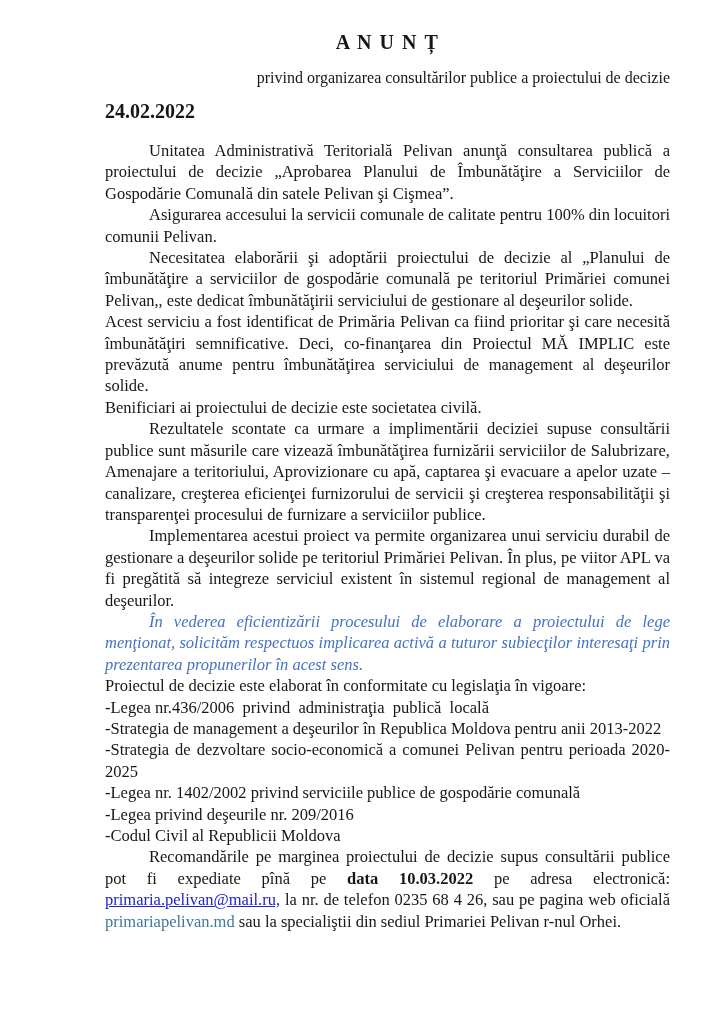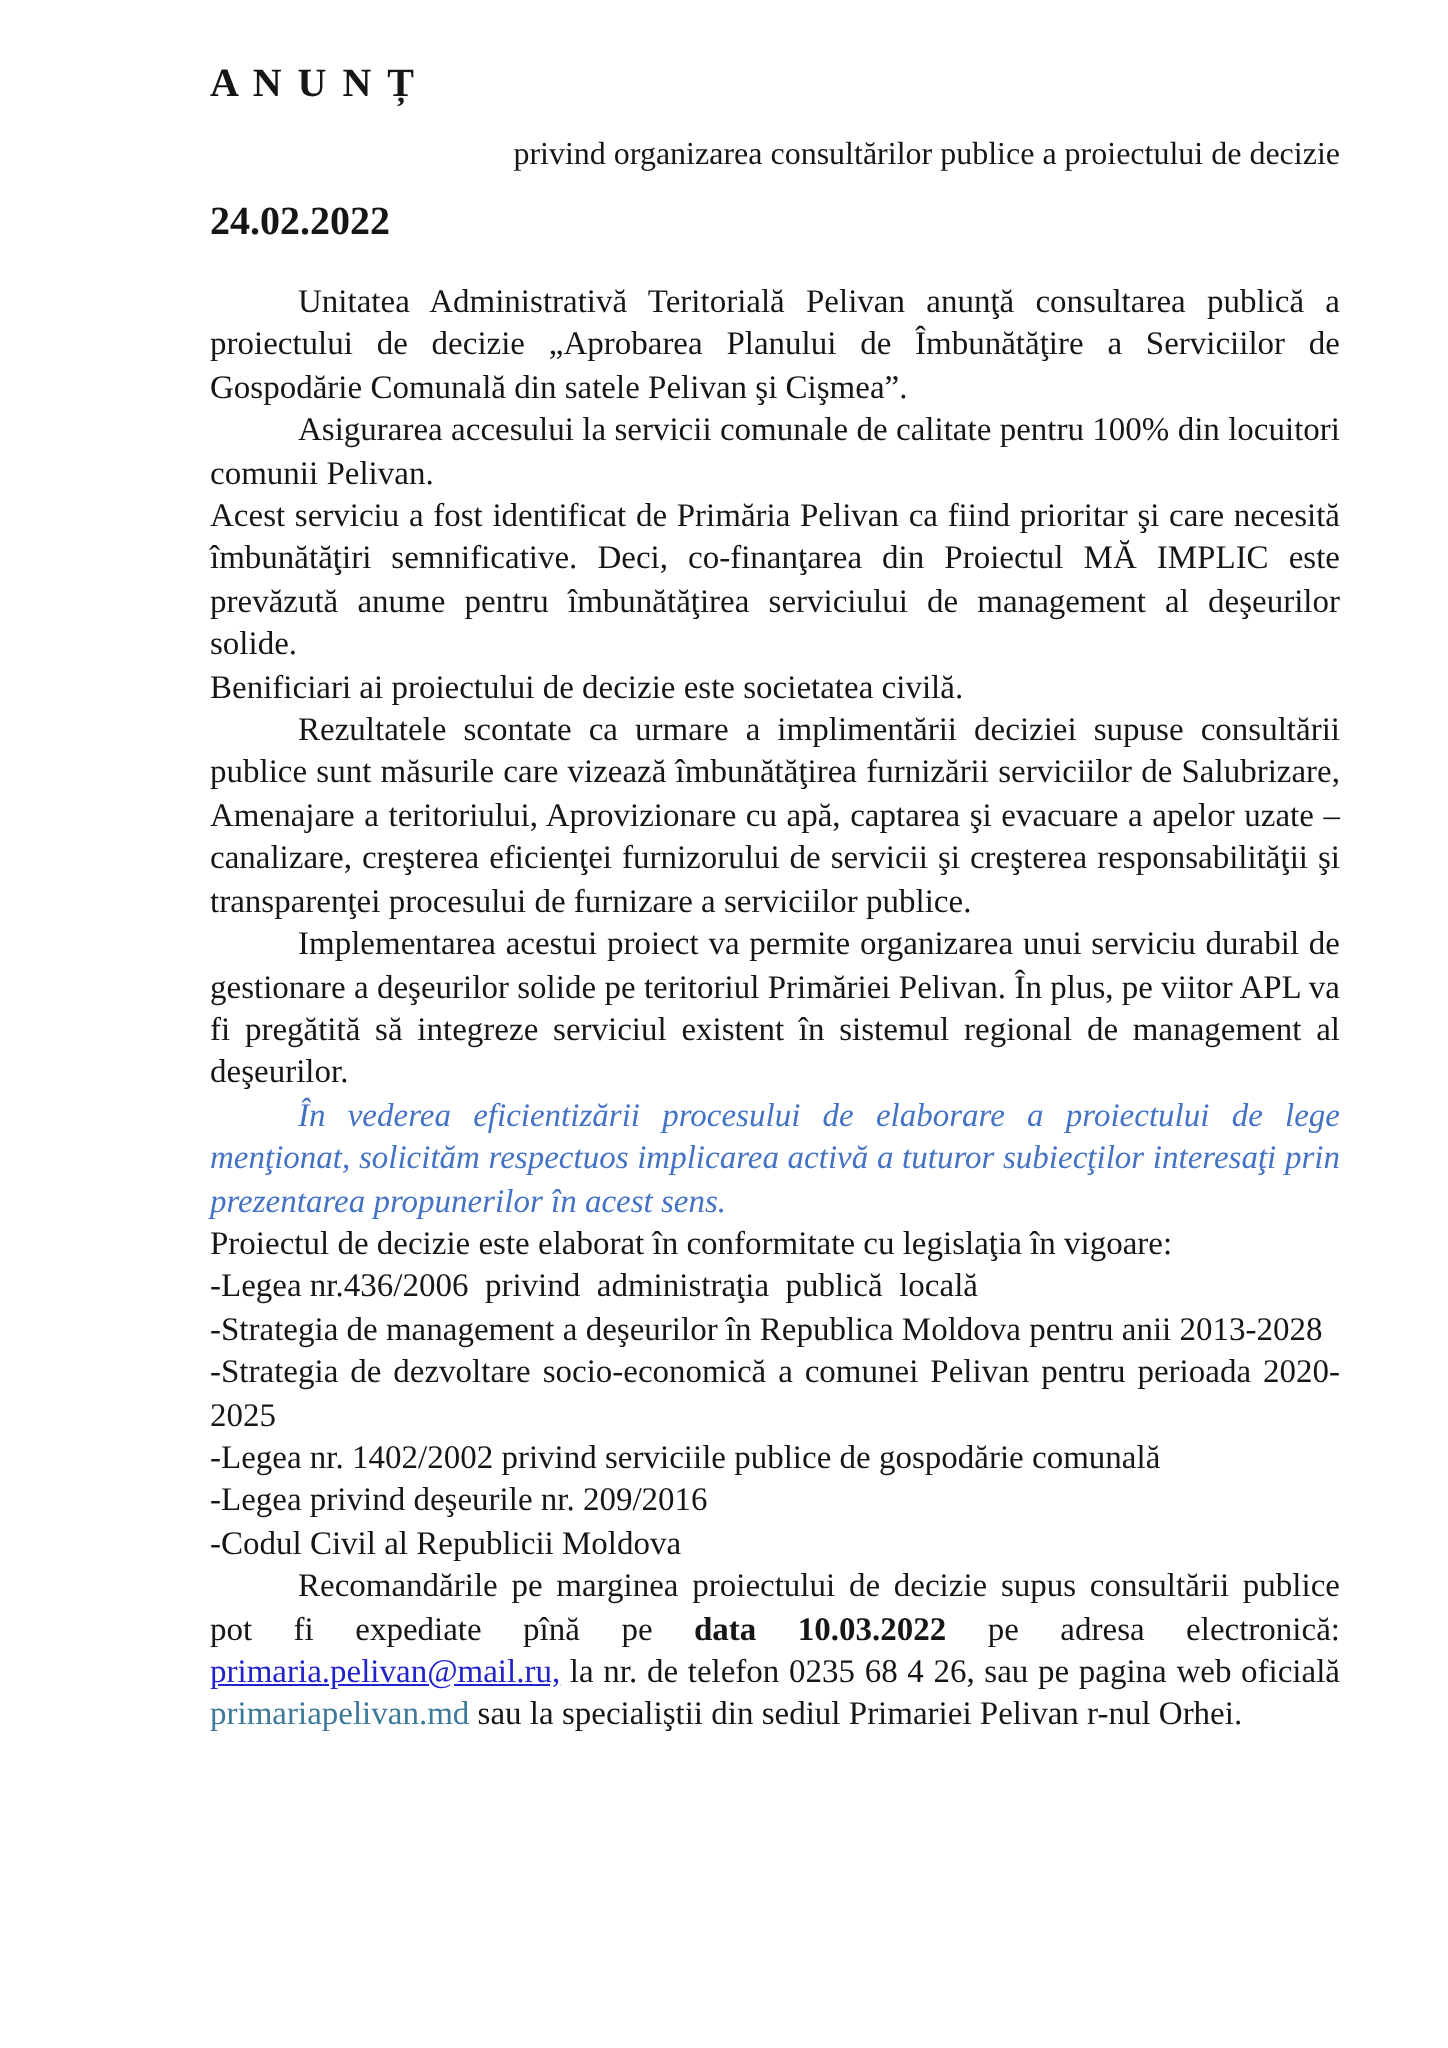--- a/index.html
+++ b/index.html
@@ -17,21 +17,21 @@
     padding: 30px 54px 20px 105px;
     font-family: "Liberation Serif", "DejaVu Serif", serif;
     color: var(--text-color, #161616);
     font-size: 16.5px;
     line-height: 21.4px;
     overflow: hidden;
   }
 
   .title {
     margin: 0 0 13px 0;
-    text-align: left;
+    text-align: center;
     font-weight: bold;
     font-size: 20px;
     letter-spacing: 1.5px;
     line-height: 24px;
   }
 
   .subtitle {
     margin: 0 0 11px 0;
     text-align: right;
     font-weight: normal;
@@ -86,35 +86,36 @@
 
   <h2 class="subtitle">privind organizarea consultărilor publice a proiectului de decizie</h2>
 
   <div class="doc-date">24.02.2022</div>
 
   <p class="body-par indent">Unitatea Administrativă Teritorială Pelivan anunţă consultarea publică a proiectului de decizie „Aprobarea Planului de Îmbunătăţire a Serviciilor de Gospodărie Comunală din satele Pelivan şi Cişmea”.</p>
 
 
   <p class="body-par indent">Asigurarea accesului la servicii  comunale de calitate pentru 100% din locuitori comunii Pelivan.</p>
 
+  <p class="body-par indent">Necesitatea elaborării şi adoptării proiectului de decizie al „Planului de îmbunătăţire a serviciilor de gospodărie comunală pe teritoriul Primăriei comunei Pelivan,, este dedicat îmbunătăţirii serviciului de gestionare al deşeurilor solide.</p>
 
   <p class="body-par">Acest serviciu a fost identificat de Primăria Pelivan ca fiind prioritar şi care necesită îmbunătăţiri semnificative. Deci, co-finanţarea din Proiectul MĂ IMPLIC este prevăzută anume pentru îmbunătăţirea serviciului de management al deşeurilor solide.</p>
 
   <p class="body-par">Benificiari ai proiectului de decizie este  societatea civilă.</p>
 
   <p class="body-par indent">Rezultatele scontate ca urmare a implimentării deciziei supuse consultării publice sunt măsurile care vizează îmbunătăţirea furnizării serviciilor de Salubrizare, Amenajare a teritoriului, Aprovizionare cu apă, captarea şi evacuare a apelor uzate – canalizare, creşterea eficienţei furnizorului de servicii şi creşterea responsabilităţii şi transparenţei procesului de furnizare a serviciilor publice.</p>
 
   <p class="body-par indent">Implementarea acestui proiect va permite organizarea unui serviciu durabil de gestionare a deşeurilor solide pe teritoriul Primăriei Pelivan. În plus, pe viitor APL va fi pregătită să integreze serviciul existent în sistemul regional de management al deşeurilor.</p>
 
   <p class="body-par indent accent">În vederea eficientizării procesului de elaborare a proiectului de lege menţionat, solicităm respectuos implicarea activă a tuturor subiecţilor interesaţi prin prezentarea propunerilor în acest sens.</p>
 
   <p class="body-par">Proiectul de decizie este elaborat în conformitate cu legislaţia în vigoare:</p>
 
   <div class="legal-item">-Legea nr.436/2006  privind  administraţia  publică  locală</div>
-  <div class="legal-item">-Strategia de management a deşeurilor în Republica Moldova pentru anii 2013-2028</div>
+  <div class="legal-item">-Strategia de management a deşeurilor în Republica Moldova pentru anii 2013-2022</div>
   <div class="legal-item">-Strategia de dezvoltare socio-economică a comunei Pelivan pentru perioada 2020-2025</div>
   <div class="legal-item">-Legea nr. 1402/2002 privind serviciile publice de gospodărie comunală</div>
   <div class="legal-item">-Legea privind deşeurile nr. 209/2016</div>
   <div class="legal-item">-Codul Civil al Republicii Moldova</div>
 
   <p class="body-par indent"><span>Recomandările pe marginea proiectului de decizie supus consultării publice pot fi expediate pînă pe </span><span class="bold">data 10.03.2022</span><span> pe adresa electronică: </span><a class="email-link">primaria.pelivan@mail.ru,</a><span> la nr. de telefon 0235 68 4 26, sau pe pagina web oficială </span><a class="web-link">primariapelivan.md</a><span> sau la specialiştii din  sediul Primariei Pelivan r-nul Orhei.</span></p>
 
 </div>
 
 </body></html>

